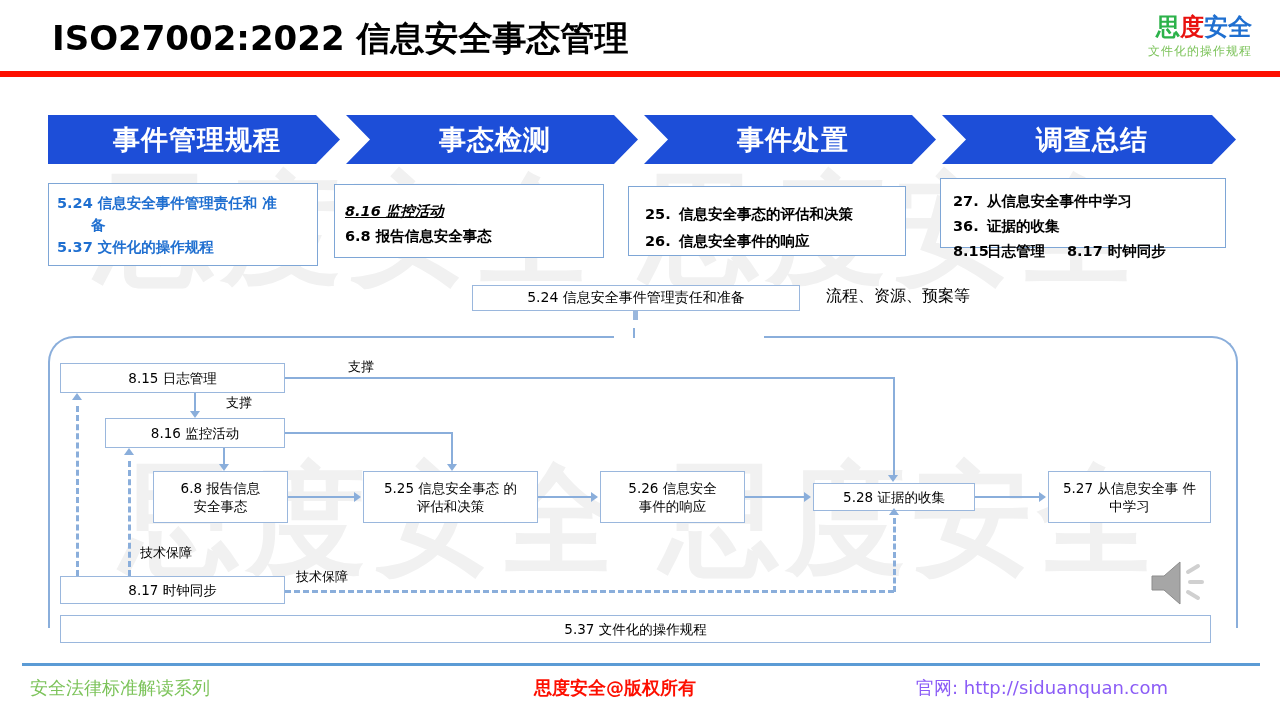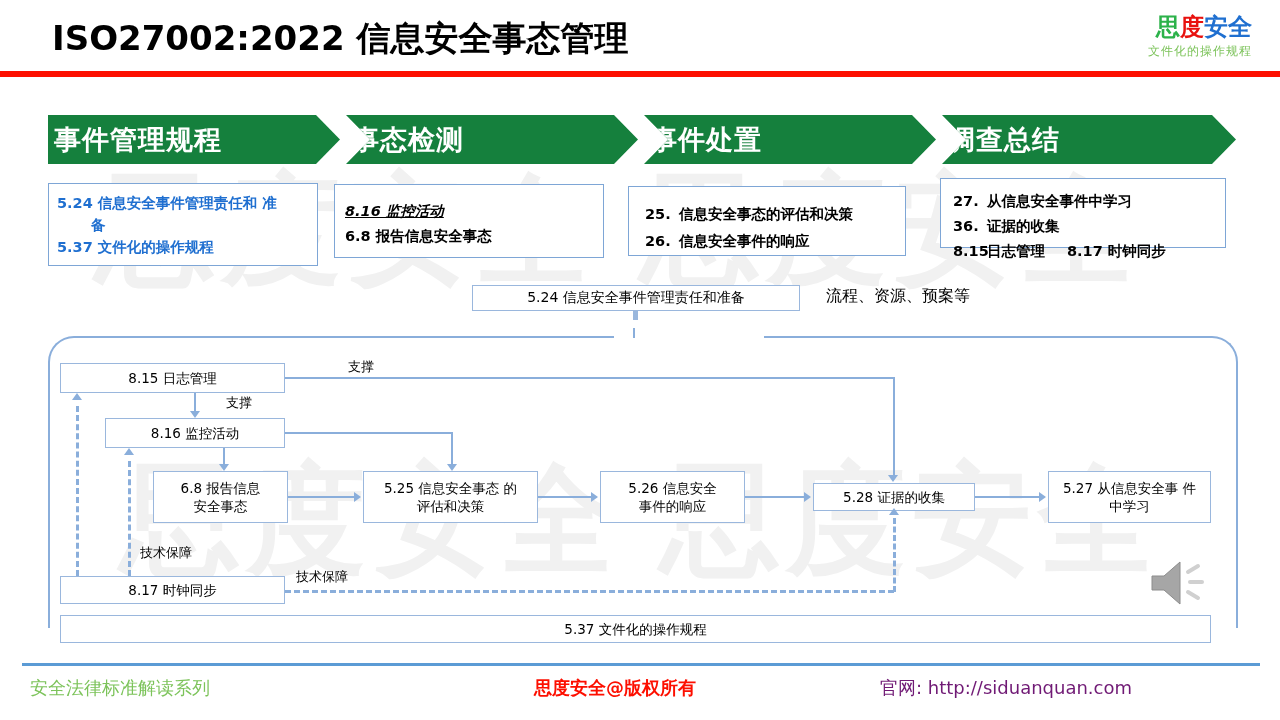--- a/index.html
+++ b/index.html
@@ -32,22 +32,22 @@
   .logo-main{font-size:24px;font-weight:bold;line-height:26px;font-family:"DejaVu Sans",sans-serif;}
   .logo-main .g{color:#2cb24a;}
   .logo-main .r{color:#e8110e;}
   .logo-main .b{color:#1f6fd0;}
   .logo-sub{font-size:12px;color:#7cc35a;margin-top:3px;letter-spacing:1px;font-family:"DejaVu Sans",sans-serif;}
   .hdr-rule{position:absolute;left:0;top:71px;width:1280px;height:6px;background:#fd0f00;z-index:3;}
 
   
   .banner{position:absolute;left:48px;top:115px;width:1188px;height:49px;z-index:2;}
   .chev{
-    position:absolute;top:0;height:49px;background:#15803d;
-    display:flex;align-items:center;justify-content:flex-start;
+    position:absolute;top:0;height:49px;background:#1d4ed8;
+    display:flex;align-items:center;justify-content:center;
     color:#fff;font-size:27px;font-weight:bold;letter-spacing:1px;
     font-family:"DejaVu Sans","Liberation Sans",sans-serif;
   }
   .chev span{position:relative;z-index:2;padding-left:6px;}
   .chev.c1{left:0px;   width:292px; clip-path:polygon(0 0,268px 0,292px 50%,268px 100%,0 100%);}
   .chev.c2{left:298px; width:292px; clip-path:polygon(0 0,268px 0,292px 50%,268px 100%,0 100%,24px 50%);}
   .chev.c3{left:596px; width:292px; clip-path:polygon(0 0,268px 0,292px 50%,268px 100%,0 100%,24px 50%);}
   .chev.c4{left:894px; width:294px; clip-path:polygon(0 0,270px 0,294px 50%,270px 100%,0 100%,24px 50%);}
 
   
@@ -112,21 +112,21 @@
   .bracket-nub{position:absolute;left:585px;top:-8px;width:2px;height:10px;background:#8aaedb;}
 
   
   .speaker{position:absolute;left:1100px;top:222px;width:64px;height:50px;}
 
   
   .ftr-rule{position:absolute;left:22px;top:663px;width:1238px;height:3px;background:#5b9bd5;z-index:3;}
   .ftr{position:absolute;top:676px;font-size:18px;z-index:3;font-family:"DejaVu Sans","Liberation Sans",sans-serif;}
   .ftr1{left:30px;color:#7cc35a;}
   .ftr2{left:534px;color:#fd0f00;font-weight:bold;}
-  .ftr3{left:880px;color:#701a75;}
+  .ftr3{left:916px;color:#8b5cf6;}
 </style>
 </head>
 <body>
 
 <div id="slide">
 
   <div class="wm-layer">
     <div class="wm wm1">思度安全</div>
     <div class="wm wm2">思度安全</div>
     <div class="wm wm3">思度安全</div>

